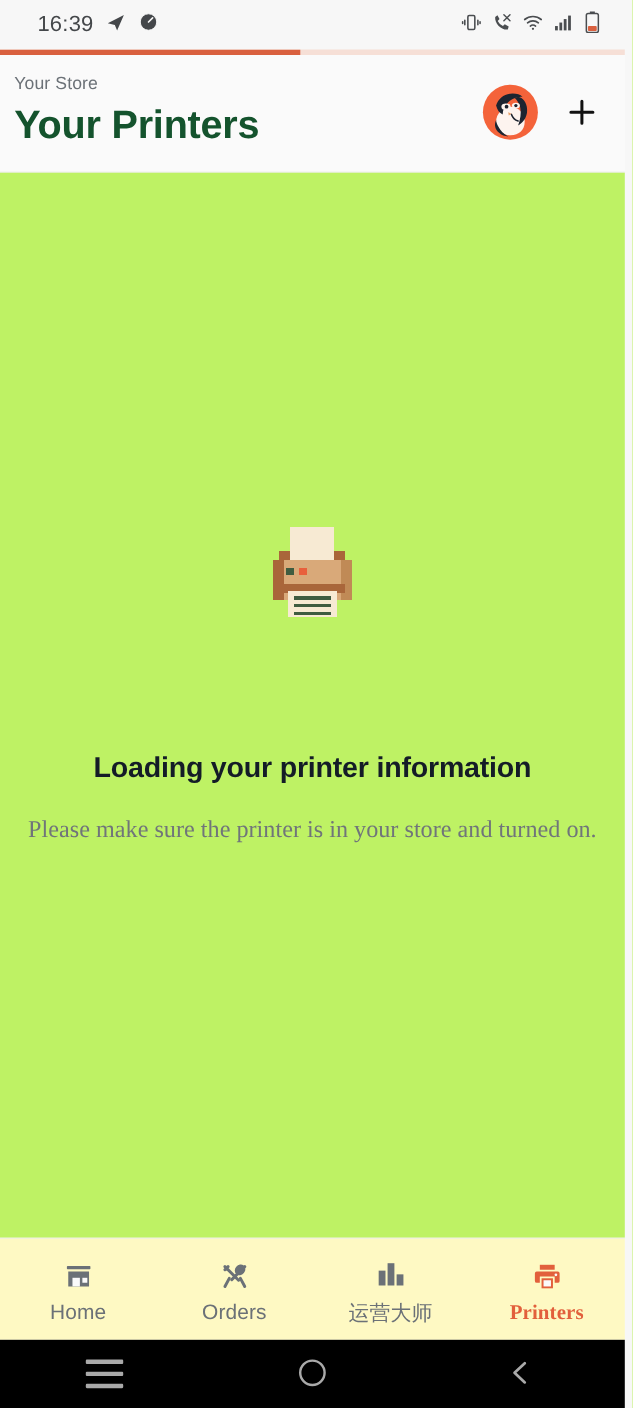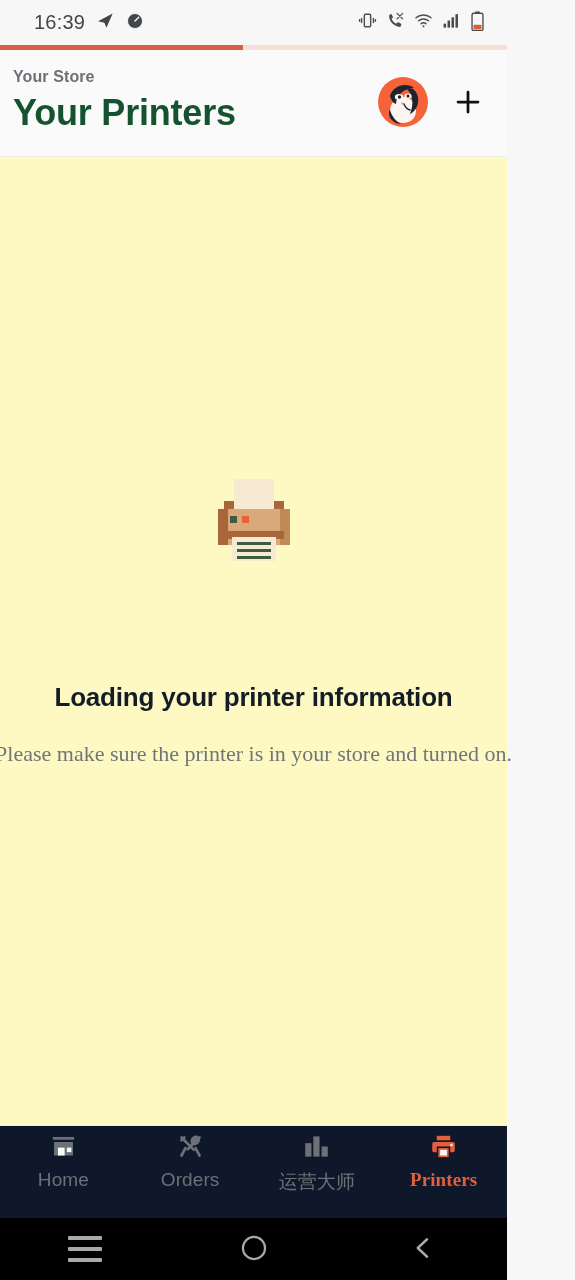--- a/index.html
+++ b/index.html
@@ -3,21 +3,21 @@
 <meta charset="utf-8">
 <style>
   * { margin:0; padding:0; box-sizing:border-box; }
   html,body { width:575px; height:1280px; }
   body {
     font-family: "Liberation Sans", sans-serif;
     background:#f7f7f7;
     overflow:hidden;
     -webkit-font-smoothing:antialiased;
   }
-  .phone { width:507px; height:1280px; display:flex; flex-direction:column; position:relative; background:#f7f7f7; }
+  .phone { width:568px; height:1280px; display:flex; flex-direction:column; position:relative; background:#f7f7f7; }
 
   
   .statusbar {
     height:45px; flex:0 0 45px; background:#f7f7f7;
     display:flex; align-items:center; justify-content:space-between;
     padding:0 22px 0 34px;
   }
   .sb-left { display:flex; align-items:center; gap:11px; }
   .sb-time { font-size:20px; color:#44474a; letter-spacing:.2px; font-family:"Liberation Sans",sans-serif; }
   .sb-right { display:flex; align-items:center; gap:9px; }
@@ -30,48 +30,48 @@
   }
   .progress-fill { position:absolute; left:0; top:0; bottom:0; background:#d9603f; }
 
   
   .appbar {
     flex:0 0 107px; background:#fafafa;
     border-bottom:1px solid #ececec;
     display:flex; align-items:center; padding:0 18px 0 13px;
   }
   .appbar-texts { flex:1; display:flex; flex-direction:column; gap:6px; padding-bottom:4px; }
-  .store-label { font-size:16px; color:#6b7177; font-weight:bold; letter-spacing:.1px; }
+  .store-label { font-size:16px; color:#6b7177; font-weight:normal; letter-spacing:.1px; }
   .page-title { font-size:36px; color:#14532d; font-weight:bold; letter-spacing:-.2px; }
   .appbar-actions { display:flex; align-items:center; gap:18px; padding-bottom:2px;}
   .avatar { width:52px; height:52px; border-radius:50%; overflow:hidden; display:block; }
   .plus-btn {
     width:42px; height:42px; display:flex; align-items:center; justify-content:center;
     background:none; border:none; cursor:pointer;
   }
 
   
   .content {
-    flex:1; background:#fef9c3; position:relative;
+    flex:1; background:#bef264; position:relative;
     display:flex; flex-direction:column; align-items:center;
   }
   .printer-art { margin-top:314px; width:96px; height:96px; display:block; }
   .empty-title {
     margin-top:115px; font-size:26px; font-weight:bold; color:#141c27;
     text-align:center; letter-spacing:-.2px;
   }
   .empty-sub {
     margin-top:24px; width:530px; font-size:22px; color:#70757a;
     text-align:center; line-height:1.55;font-family:Liberation Serif, serif;
   }
 
   
   .tabbar {
-    flex:0 0 93px; background:#0f172a; border-top:1px solid #ececec;
-    display:flex; align-items:flex-start;
+    flex:0 0 93px; background:#fef9c3; border-top:1px solid #ececec;
+    display:flex; align-items:center;
   }
   .tab {
     flex:1; display:flex; flex-direction:column; align-items:center; justify-content:center;
     gap:9px; cursor:pointer; background:none; border:none; padding-top:4px;
   }
   .tab-icon { height:30px; display:flex; align-items:flex-end; justify-content:center; }
   .tab-label { font-size:19px; color:#6b7177; letter-spacing:.1px; }
   .tab.active .tab-label { color:#e2603c; font-weight:bold;font-family:Liberation Serif, serif; }
 
   

